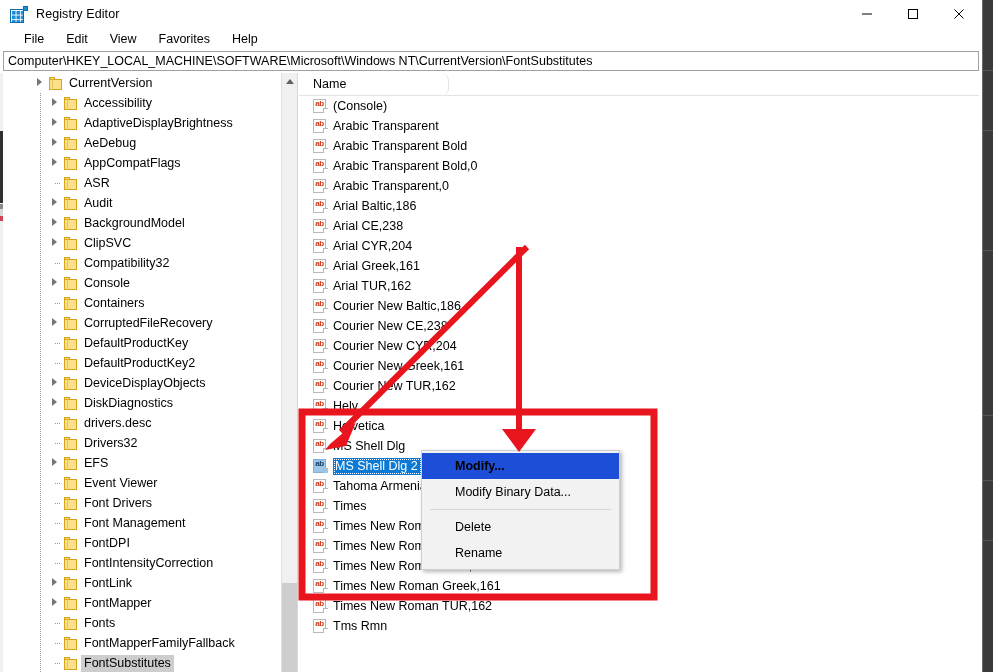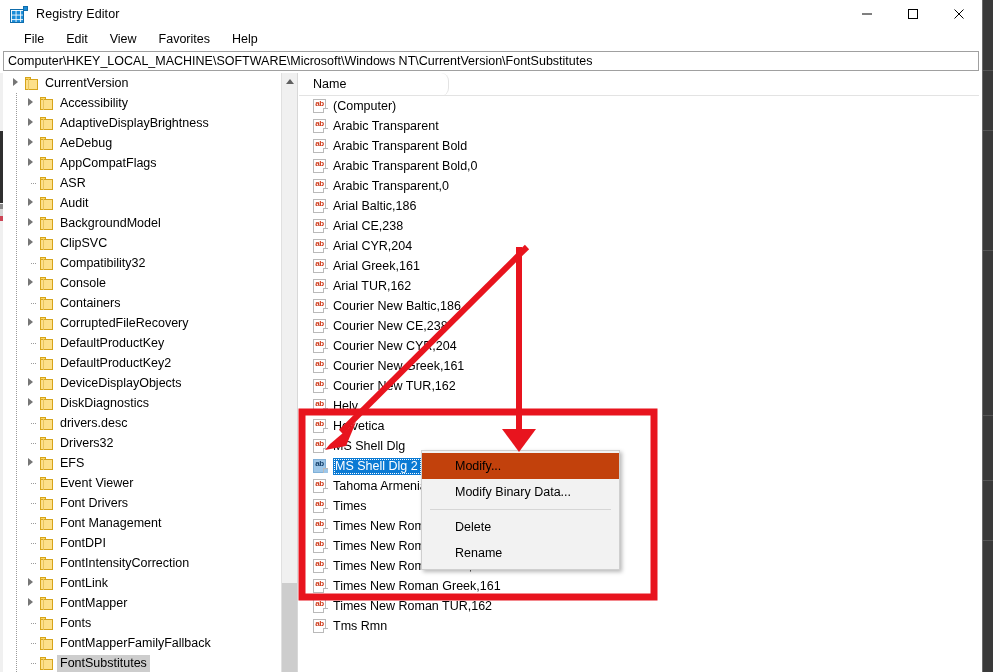--- a/index.html
+++ b/index.html
@@ -76,21 +76,21 @@
     overflow: hidden;
   }
 
   
   #tree-pane {
     position: absolute; left: 3px; top: 73px; width: 295px; height: 599px;
     background: #ffffff; overflow: hidden;
     border-right: 1px solid #d8d8d8;
   }
   #tree-scroll {
-    position: absolute; left: 0; top: 0; width: 279px; height: 599px; overflow: hidden;
+    position: absolute; left: 0; top: 0; width: 279px; height: 599px; overflow: hidden; padding-left: 24px;
   }
   .tree-row {
     height: 20px; display: flex; align-items: center; font-size: 12.5px; color: #000;
     white-space: nowrap; padding-left: 6px;
   }
   .tree-row.selected .label-bg {
     background: #cdcdcd; padding: 1px 3px 2px 3px; margin: -1px -3px -2px -3px;
   }
   .tw { width: 15px; min-width: 15px; height: 20px; position: relative; }
   .tw .chev {
@@ -213,21 +213,21 @@
   #ctxmenu {
     position: absolute; left: 421px; top: 450px; width: 199px;
     background: #f2f2f2; border: 1px solid #cfcfcf;
     box-shadow: 2px 2px 4px rgba(0,0,0,.28);
     padding: 2px 0 3px 0;
   }
   .ctx-item {
     height: 26px; display: flex; align-items: center;
     padding-left: 33px; font-size: 12.5px; color: #000; white-space: nowrap;
   }
-  .ctx-item.highlight { background: #c2410c; font-weight: normal; }
+  .ctx-item.highlight { background: #1d4ed8; font-weight: bold; }
   .ctx-sep { height: 1px; background: #d6d6d6; margin: 4px 8px 4px 8px; }
 
   
   #anno { position: absolute; left: 0; top: 0; width: 993px; height: 672px; pointer-events: none; }
 </style>
 </head>
 <body>
 
 <div id="app">
 
@@ -708,21 +708,21 @@
     <div id="list-header">
       <div class="col" style="width:150px">Name</div>
     </div>
     <div id="list-body">
         <div class="list-row">
           <div class="ab-icon">
             <div class="page"></div>
             <div class="fold"></div>
             <div class="ab">ab</div>
           </div>
-          <span>(Computer)</span>
+          <span>(Console)</span>
         </div>
         <div class="list-row">
           <div class="ab-icon">
             <div class="page"></div>
             <div class="fold"></div>
             <div class="ab">ab</div>
           </div>
           <span>Arabic Transparent</span>
         </div>
         <div class="list-row">

